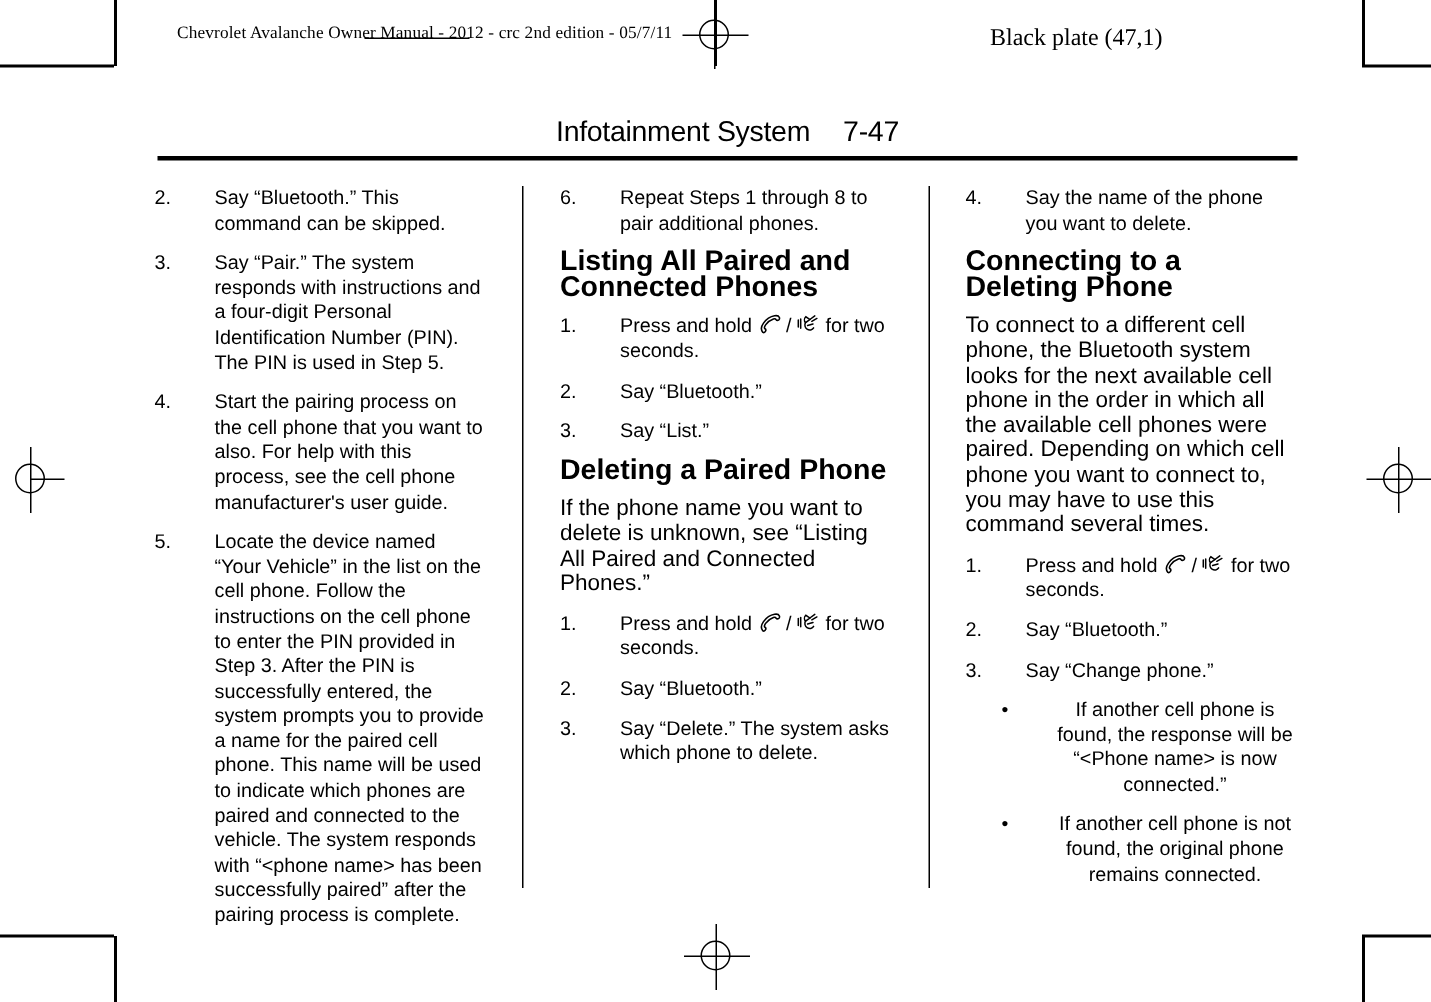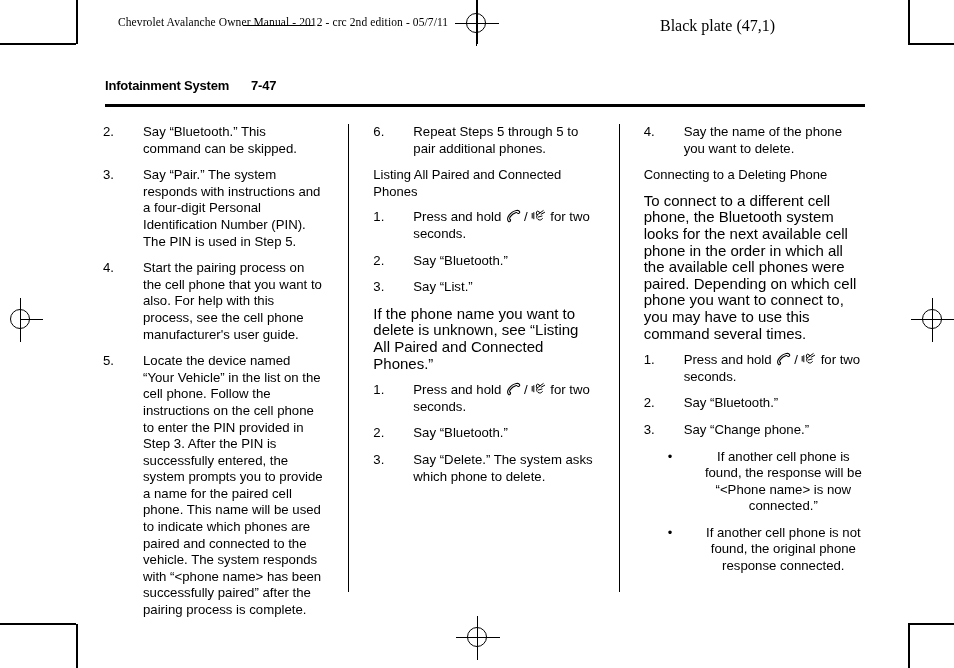--- a/index.html
+++ b/index.html
@@ -80,23 +80,23 @@
     font-size: 16px;
     white-space: nowrap;
   }
 
   
   .running-head {
     position: absolute;
     left: 105px;
     top: 78px;
     width: 760px;
-    text-align: left;
-    font-size: 13px;
-    font-weight: bold;
+    text-align: center;
+    font-size: 19px;
+    font-weight: normal;
     letter-spacing: -0.2px;
     white-space: nowrap;
   }
   .running-head .page-no {
     display: inline-block;
     margin-left: 22px;
   }
   .head-rule {
     position: absolute;
     left: 105px;
@@ -127,23 +127,23 @@
     align-self: stretch;
   }
 
   p, .para {
     margin: 0 0 10px 0;
     font-size: 15px;
     line-height: 16.6px;
   }
   .h3 {
     margin: 4px 0 9px 0;
-    font-size: 13px;
-    line-height: 16.6px;
-    font-weight: normal;
+    font-size: 19px;
+    line-height: 16.6px;
+    font-weight: bold;
   }
 
   
   .li {
     display: flex;
     margin-bottom: 10px;
     font-size: 13.2px;
     line-height: 16.6px;
   }
   .li .num {
@@ -236,21 +236,21 @@
       </div>
       <div class="li">
         <span class="num">5.</span>
         <span class="body">Locate the device named “Your Vehicle” in the list on the cell phone. Follow the instructions on the cell phone to enter the PIN provided in Step 3. After the PIN is successfully entered, the system prompts you to provide a name for the paired cell phone. This name will be used to indicate which phones are paired and connected to the vehicle. The system responds with “&lt;phone name&gt; has been successfully paired” after the pairing process is complete.</span>
       </div>
     </div>
   <div class="rule"></div>
   <div class="col" id="col1">
       <div class="li">
         <span class="num">6.</span>
-        <span class="body">Repeat Steps 5 through 5 to pair additional phones.</span>
+        <span class="body">Repeat Steps 1 through 8 to pair additional phones.</span>
       </div>
       <div class="h3">Listing All Paired and Connected Phones</div>
       <div class="li">
         <span class="num">1.</span>
         <span class="body"><span>Press and hold </span><span class="icon-inline"><svg width="15" height="14" viewBox="0 0 15 14">
               <path d="M2.6 12.6 C1.2 11.0 1.4 8.6 3.0 6.4 C4.7 4.0 7.6 2.0 10.4 1.5 C12.0 1.2 13.2 1.7 13.6 2.7 C13.9 3.5 13.5 4.3 12.7 4.5 C12.1 4.7 11.6 4.4 11.3 4.0 C11.0 3.5 10.4 3.4 9.6 3.7 C7.6 4.4 5.6 5.9 4.4 7.6 C3.5 8.9 3.4 9.8 4.0 10.2 C4.5 10.5 4.7 11.1 4.4 11.7 C4.1 12.5 3.3 13.0 2.6 12.6 Z" fill="none" stroke="#000" stroke-width="1.05" stroke-linejoin="round"></path>
             </svg></span><span class="sep">/</span><span class="icon-inline"><svg width="15" height="14" viewBox="0 0 15 14">
               <g fill="none" stroke="#000" stroke-width="1" stroke-linecap="round">
                 <path d="M1.2 4.4 L1.2 9.0"></path>
                 <path d="M2.8 3.6 L2.8 9.8"></path>
@@ -263,20 +263,21 @@
             </svg></span><span> for two seconds.</span></span>
       </div>
       <div class="li">
         <span class="num">2.</span>
         <span class="body">Say “Bluetooth.”</span>
       </div>
       <div class="li">
         <span class="num">3.</span>
         <span class="body">Say “List.”</span>
       </div>
+      <div class="h3">Deleting a Paired Phone</div>
       <p class="para">If the phone name you want to delete is unknown, see “Listing All Paired and Connected Phones.”</p>
       <div class="li">
         <span class="num">1.</span>
         <span class="body"><span>Press and hold </span><span class="icon-inline"><svg width="15" height="14" viewBox="0 0 15 14">
               <path d="M2.6 12.6 C1.2 11.0 1.4 8.6 3.0 6.4 C4.7 4.0 7.6 2.0 10.4 1.5 C12.0 1.2 13.2 1.7 13.6 2.7 C13.9 3.5 13.5 4.3 12.7 4.5 C12.1 4.7 11.6 4.4 11.3 4.0 C11.0 3.5 10.4 3.4 9.6 3.7 C7.6 4.4 5.6 5.9 4.4 7.6 C3.5 8.9 3.4 9.8 4.0 10.2 C4.5 10.5 4.7 11.1 4.4 11.7 C4.1 12.5 3.3 13.0 2.6 12.6 Z" fill="none" stroke="#000" stroke-width="1.05" stroke-linejoin="round"></path>
             </svg></span><span class="sep">/</span><span class="icon-inline"><svg width="15" height="14" viewBox="0 0 15 14">
               <g fill="none" stroke="#000" stroke-width="1" stroke-linecap="round">
                 <path d="M1.2 4.4 L1.2 9.0"></path>
                 <path d="M2.8 3.6 L2.8 9.8"></path>
                 <path d="M6.2 2.2 C5.1 3.2 5.0 5.0 6.0 6.1 L8.9 4.0 Z"></path>
@@ -327,16 +328,16 @@
       <div class="li">
         <span class="num">3.</span>
         <span class="body">Say “Change phone.”</span>
       </div>
       <div class="bullet">
         <span class="dot">•</span>
         <span class="body">If another cell phone is found, the response will be “&lt;Phone name&gt; is now connected.”</span>
       </div>
       <div class="bullet">
         <span class="dot">•</span>
-        <span class="body">If another cell phone is not found, the original phone response connected.</span>
+        <span class="body">If another cell phone is not found, the original phone remains connected.</span>
       </div>
     </div>
 </div>
 
 </body></html>

